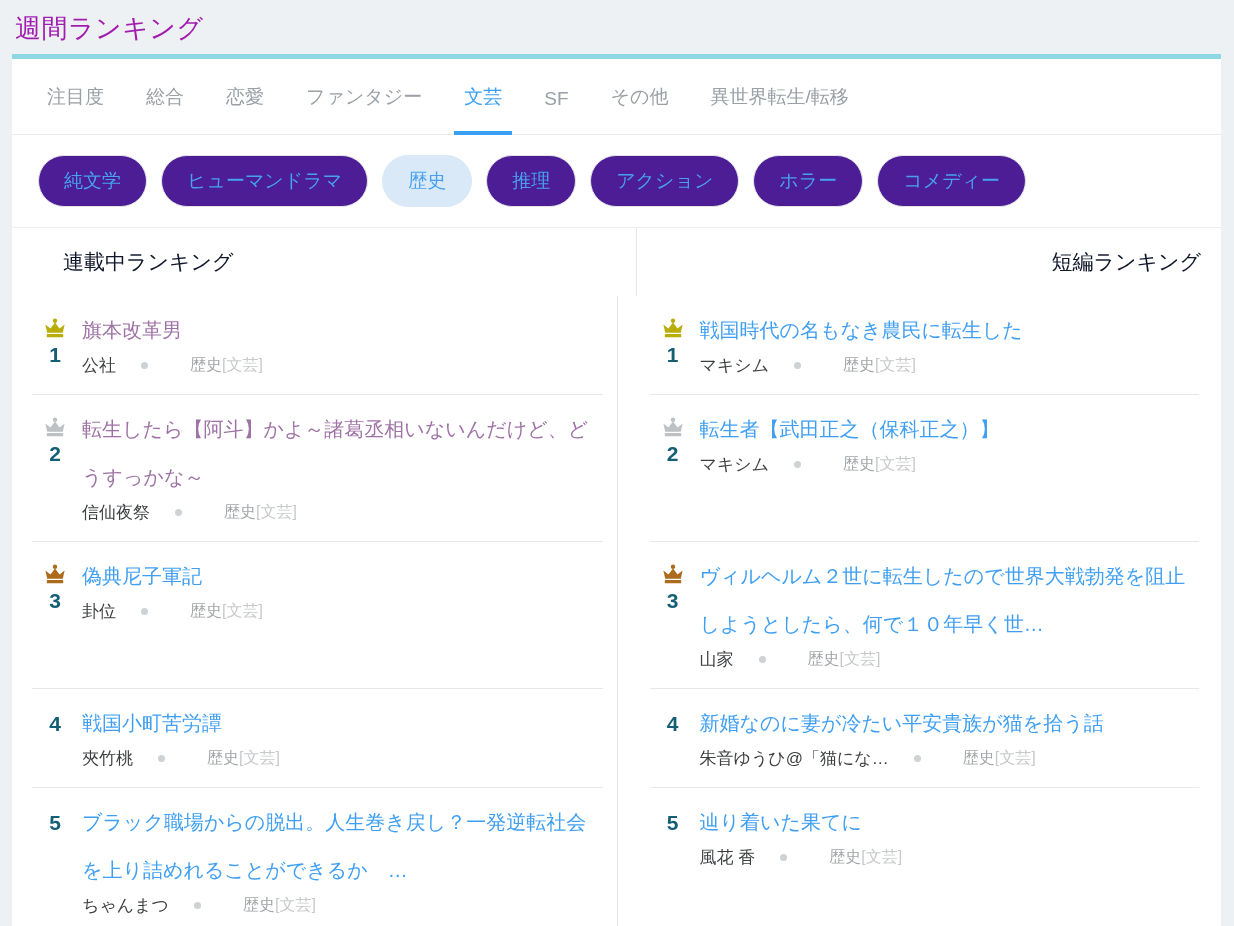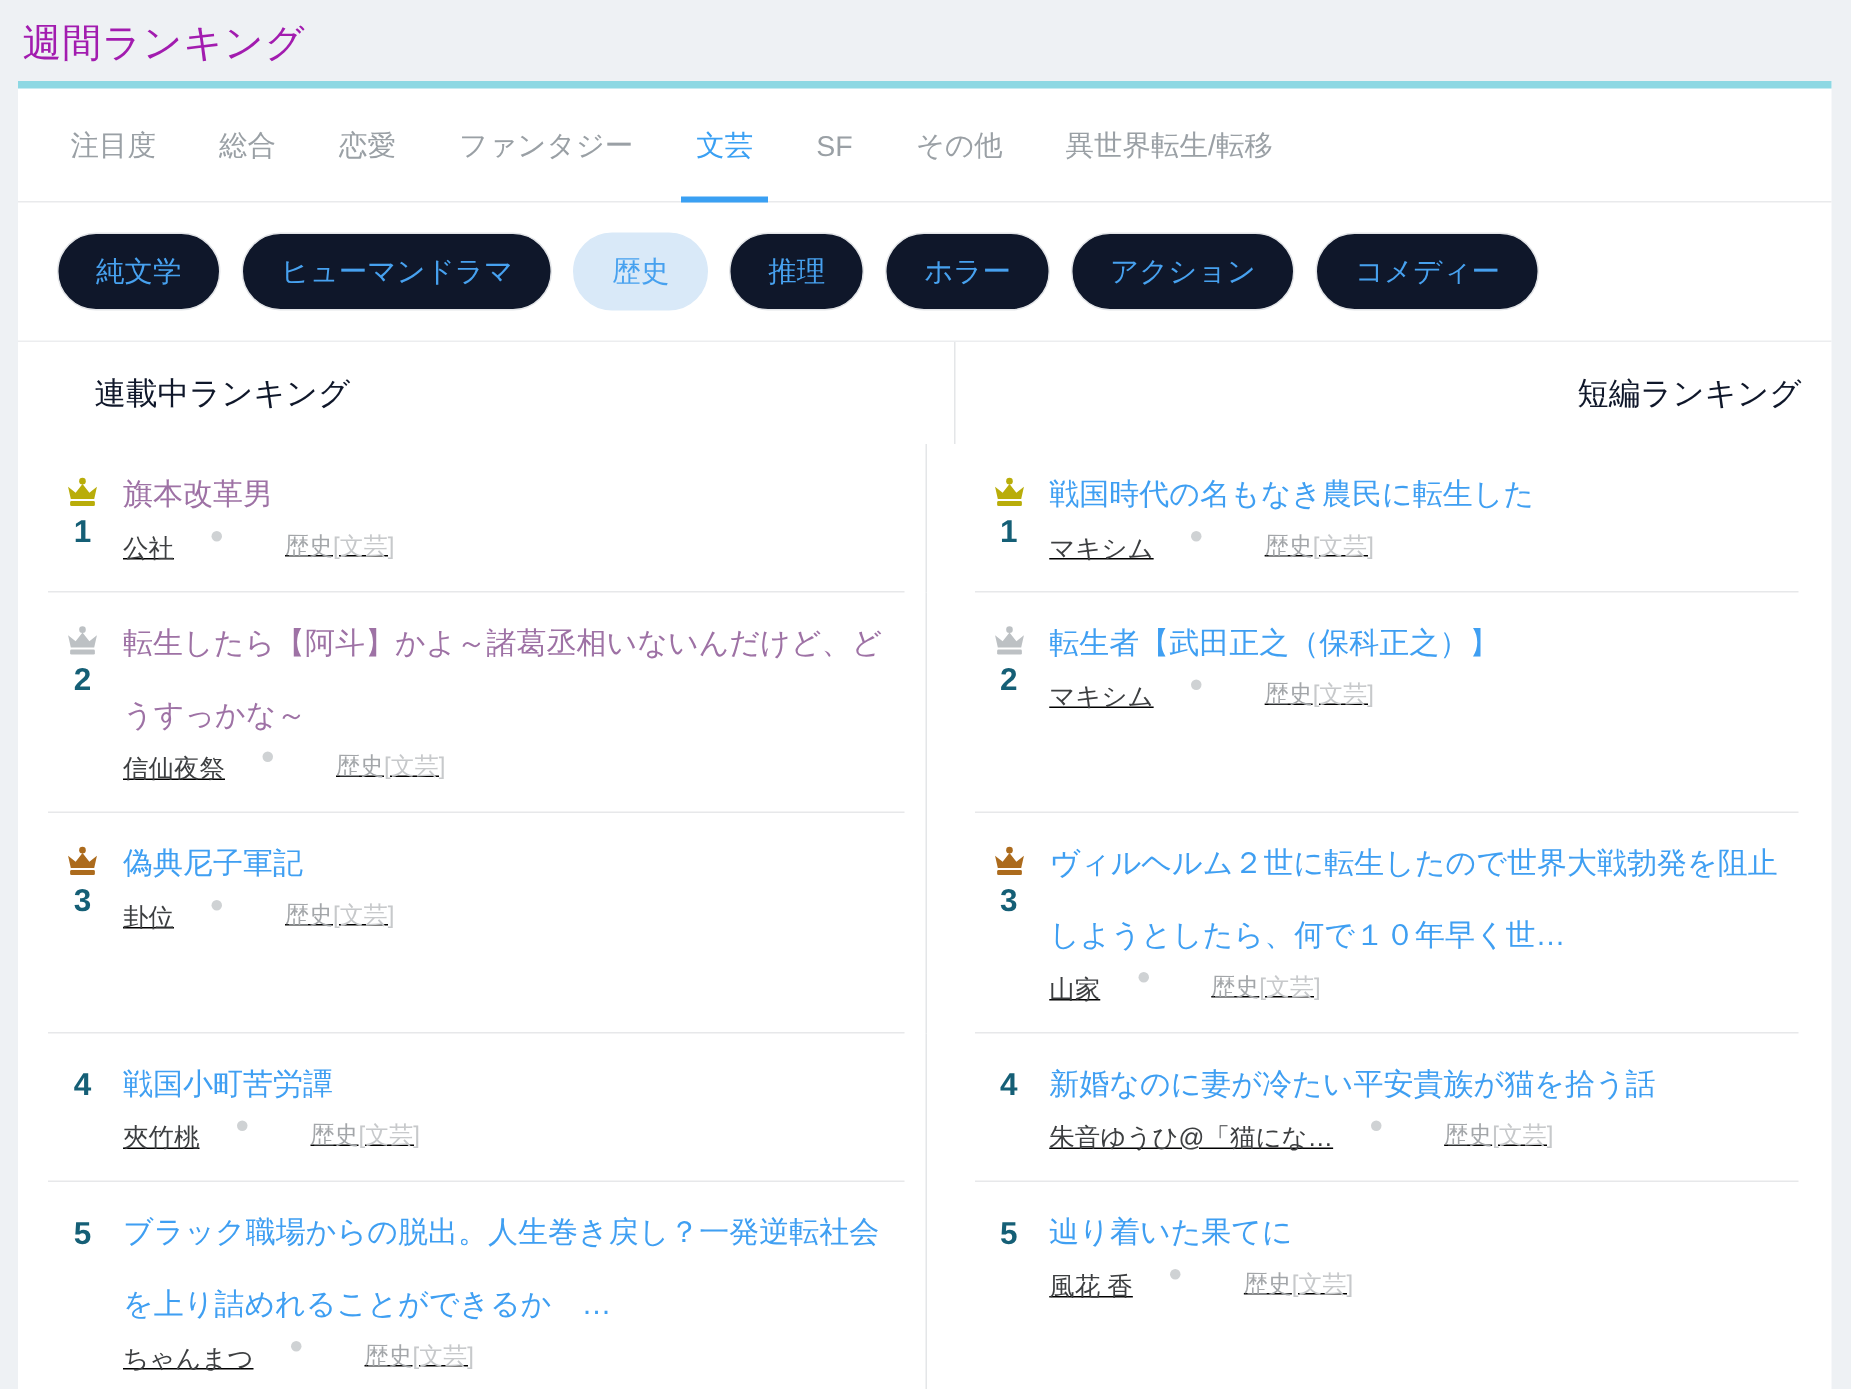--- a/index.html
+++ b/index.html
@@ -53,21 +53,21 @@
     gap: 14px;
     padding: 20px 20px 20px 26px;
     border-bottom: 1px solid #ecedef;
   }
   .pill {
     border: 1px solid #e3e5e8;
     border-radius: 26px;
     padding: 12px 25px;
     font-size: 19px;
     color: #47a1ef;
-    background: #0f172a;
+    background: #4c1d95;
     cursor: pointer;
     white-space: nowrap;
   }
   .pill.active {
     background: #d9e9f8;
     border-color: #d9e9f8;
   }
   
   .ranking-grid {
     display: grid;
@@ -114,23 +114,23 @@
     display: block;
     font-size: 20px;
     line-height: 48px;
     color: #3f9ff2;
     text-decoration: none;
     cursor: pointer;
   }
   .title-link.visited { color: #9e72a5; }
   .meta {
     display: flex;
+    align-items: center;
     gap: 25px;
     padding: 0 0 18px;
-    text-decoration: underline;
   }
   .author { font-size: 17px; color: #3d3f41; white-space: nowrap; }
   .dot { flex: none; width: 7px; height: 7px; border-radius: 50%; background: #cfd2d4; }
   .genre-wrap { white-space: nowrap; margin-left: 17px; }
   .genre { font-size: 16px; color: #a3a6a9; }
   .subgenre { font-size: 16px; color: #c7c9cb; }
 </style>
 </head>
 <body>
 
@@ -172,24 +172,24 @@
       <div class="pill">
     <span>ヒューマンドラマ</span>
   </div>
       <div class="pill active">
     <span>歴史</span>
   </div>
       <div class="pill">
     <span>推理</span>
   </div>
       <div class="pill">
+    <span>アクション</span>
+  </div>
+      <div class="pill">
     <span>ホラー</span>
-  </div>
-      <div class="pill">
-    <span>アクション</span>
   </div>
       <div class="pill">
     <span>コメディー</span>
   </div>
     </div>
 
   <div class="ranking-grid">
     <div class="colhead">連載中ランキング</div>
     <div class="colhead right">短編ランキング</div>
 

